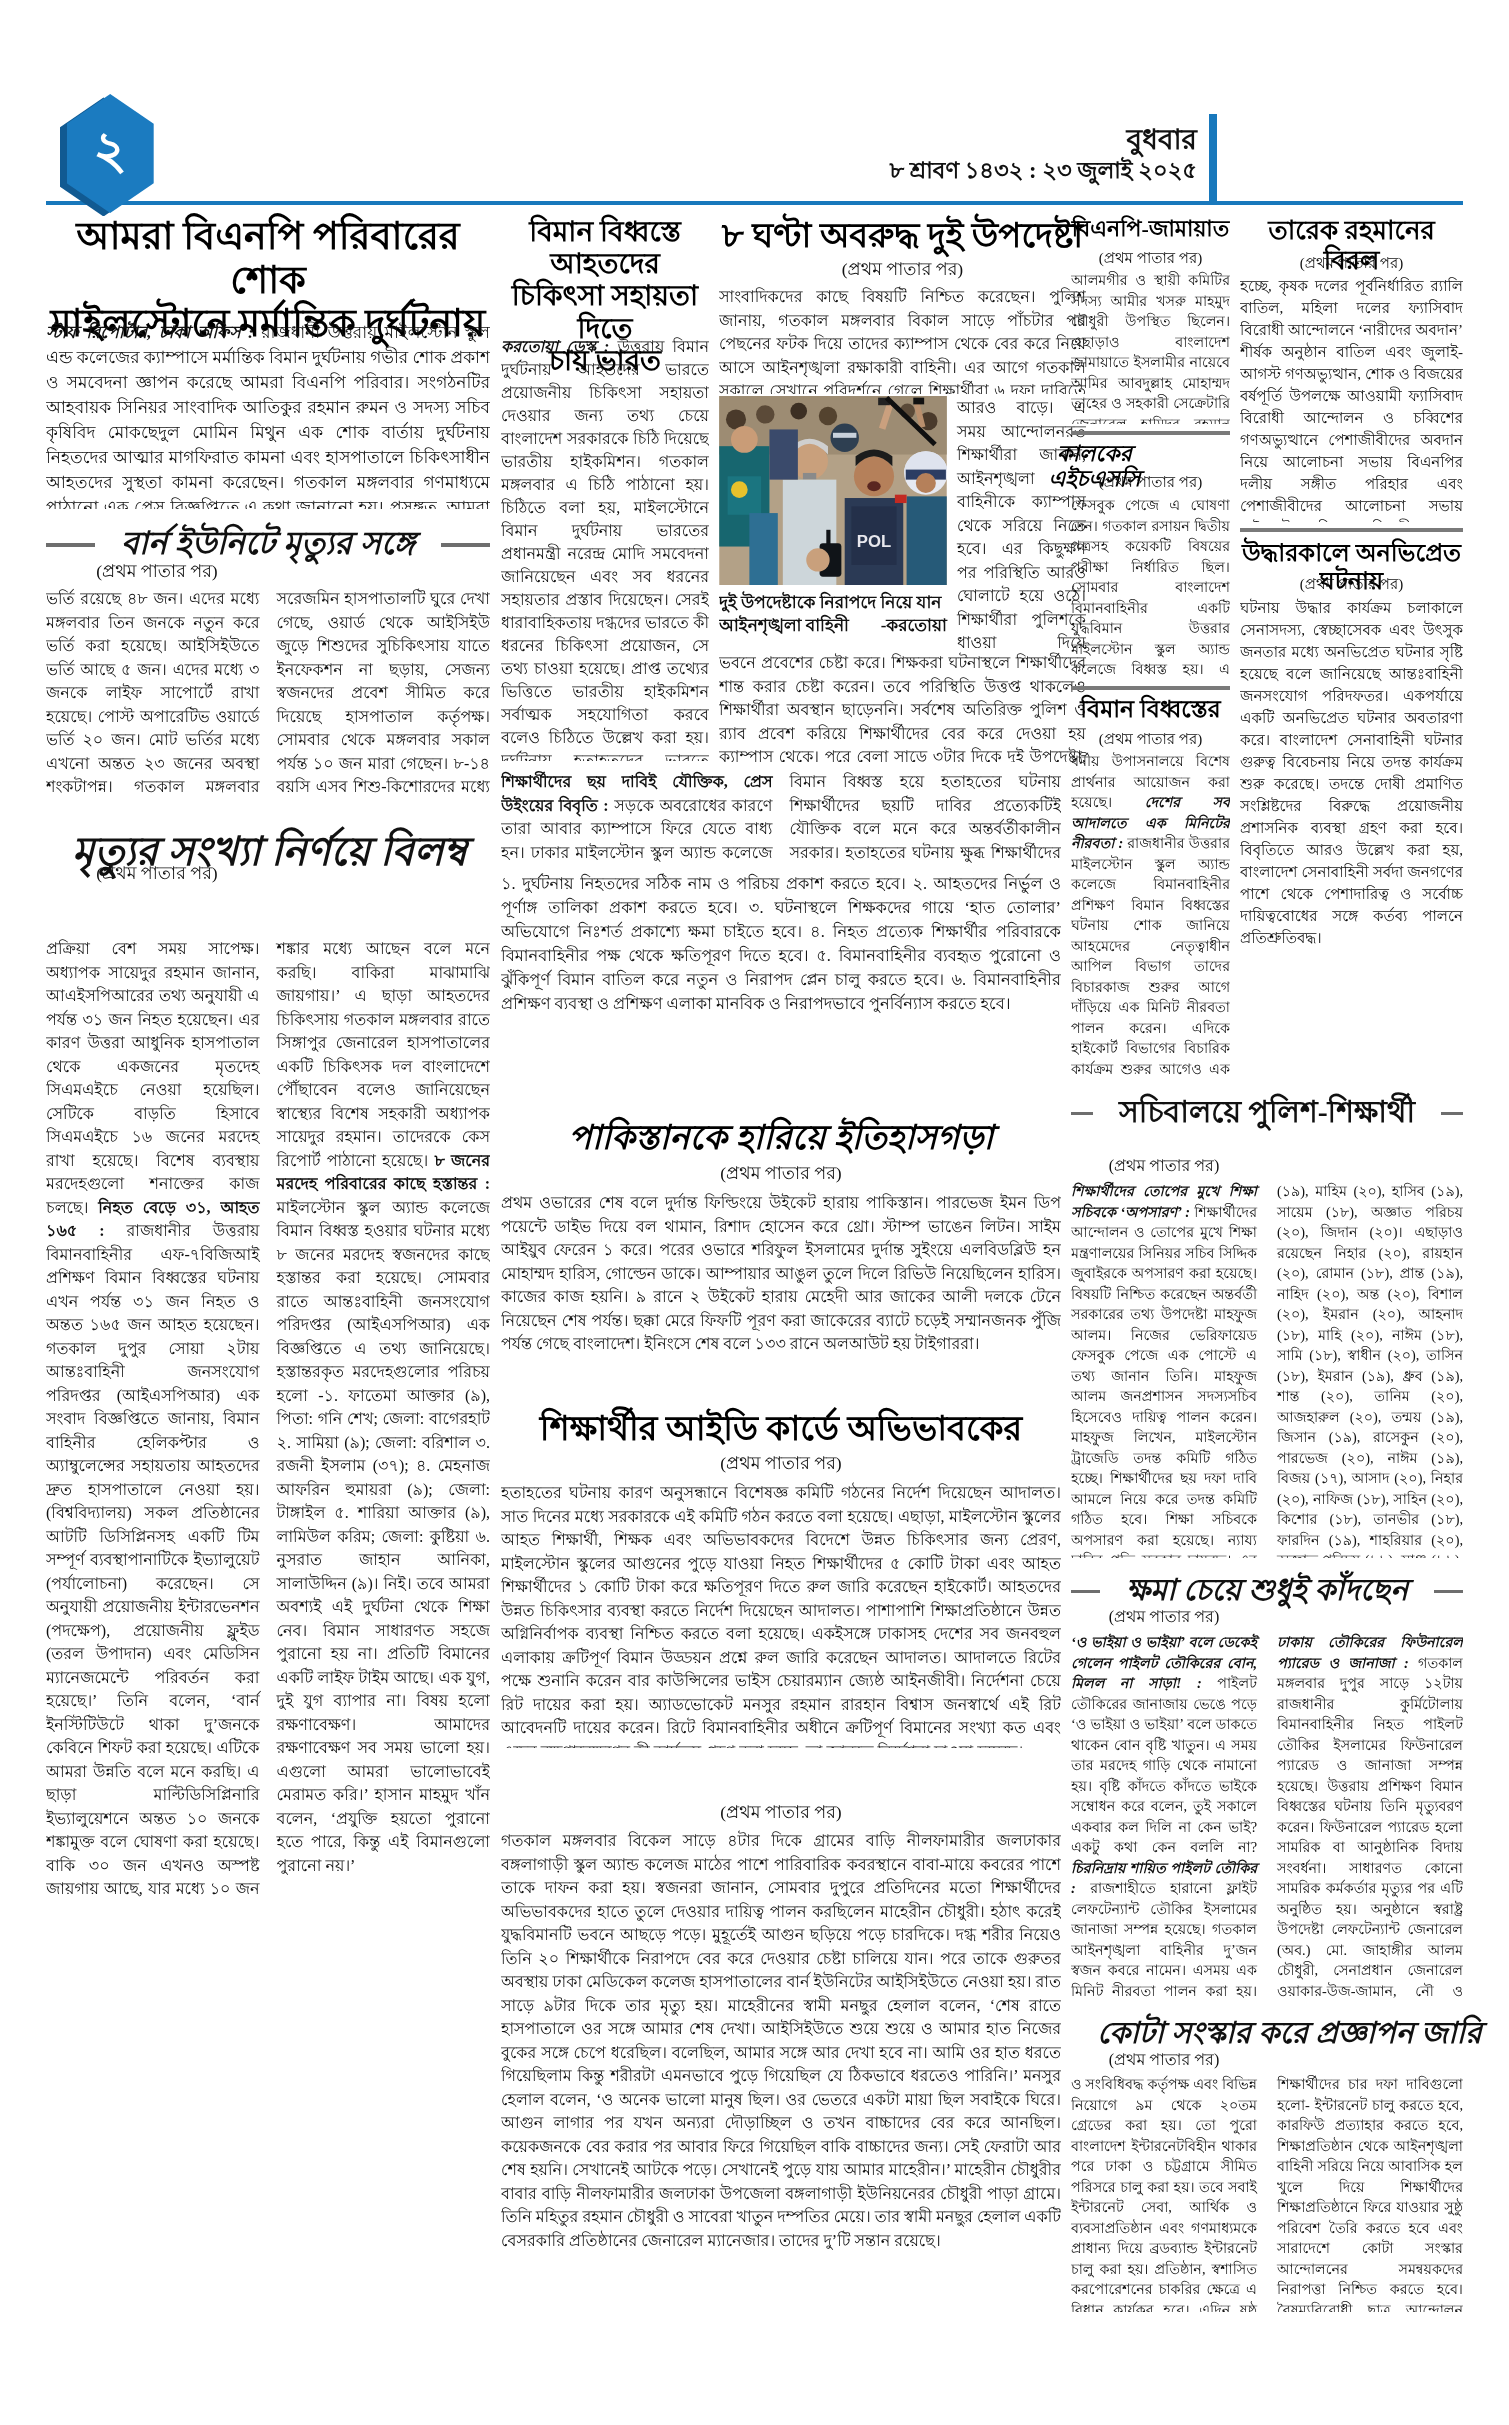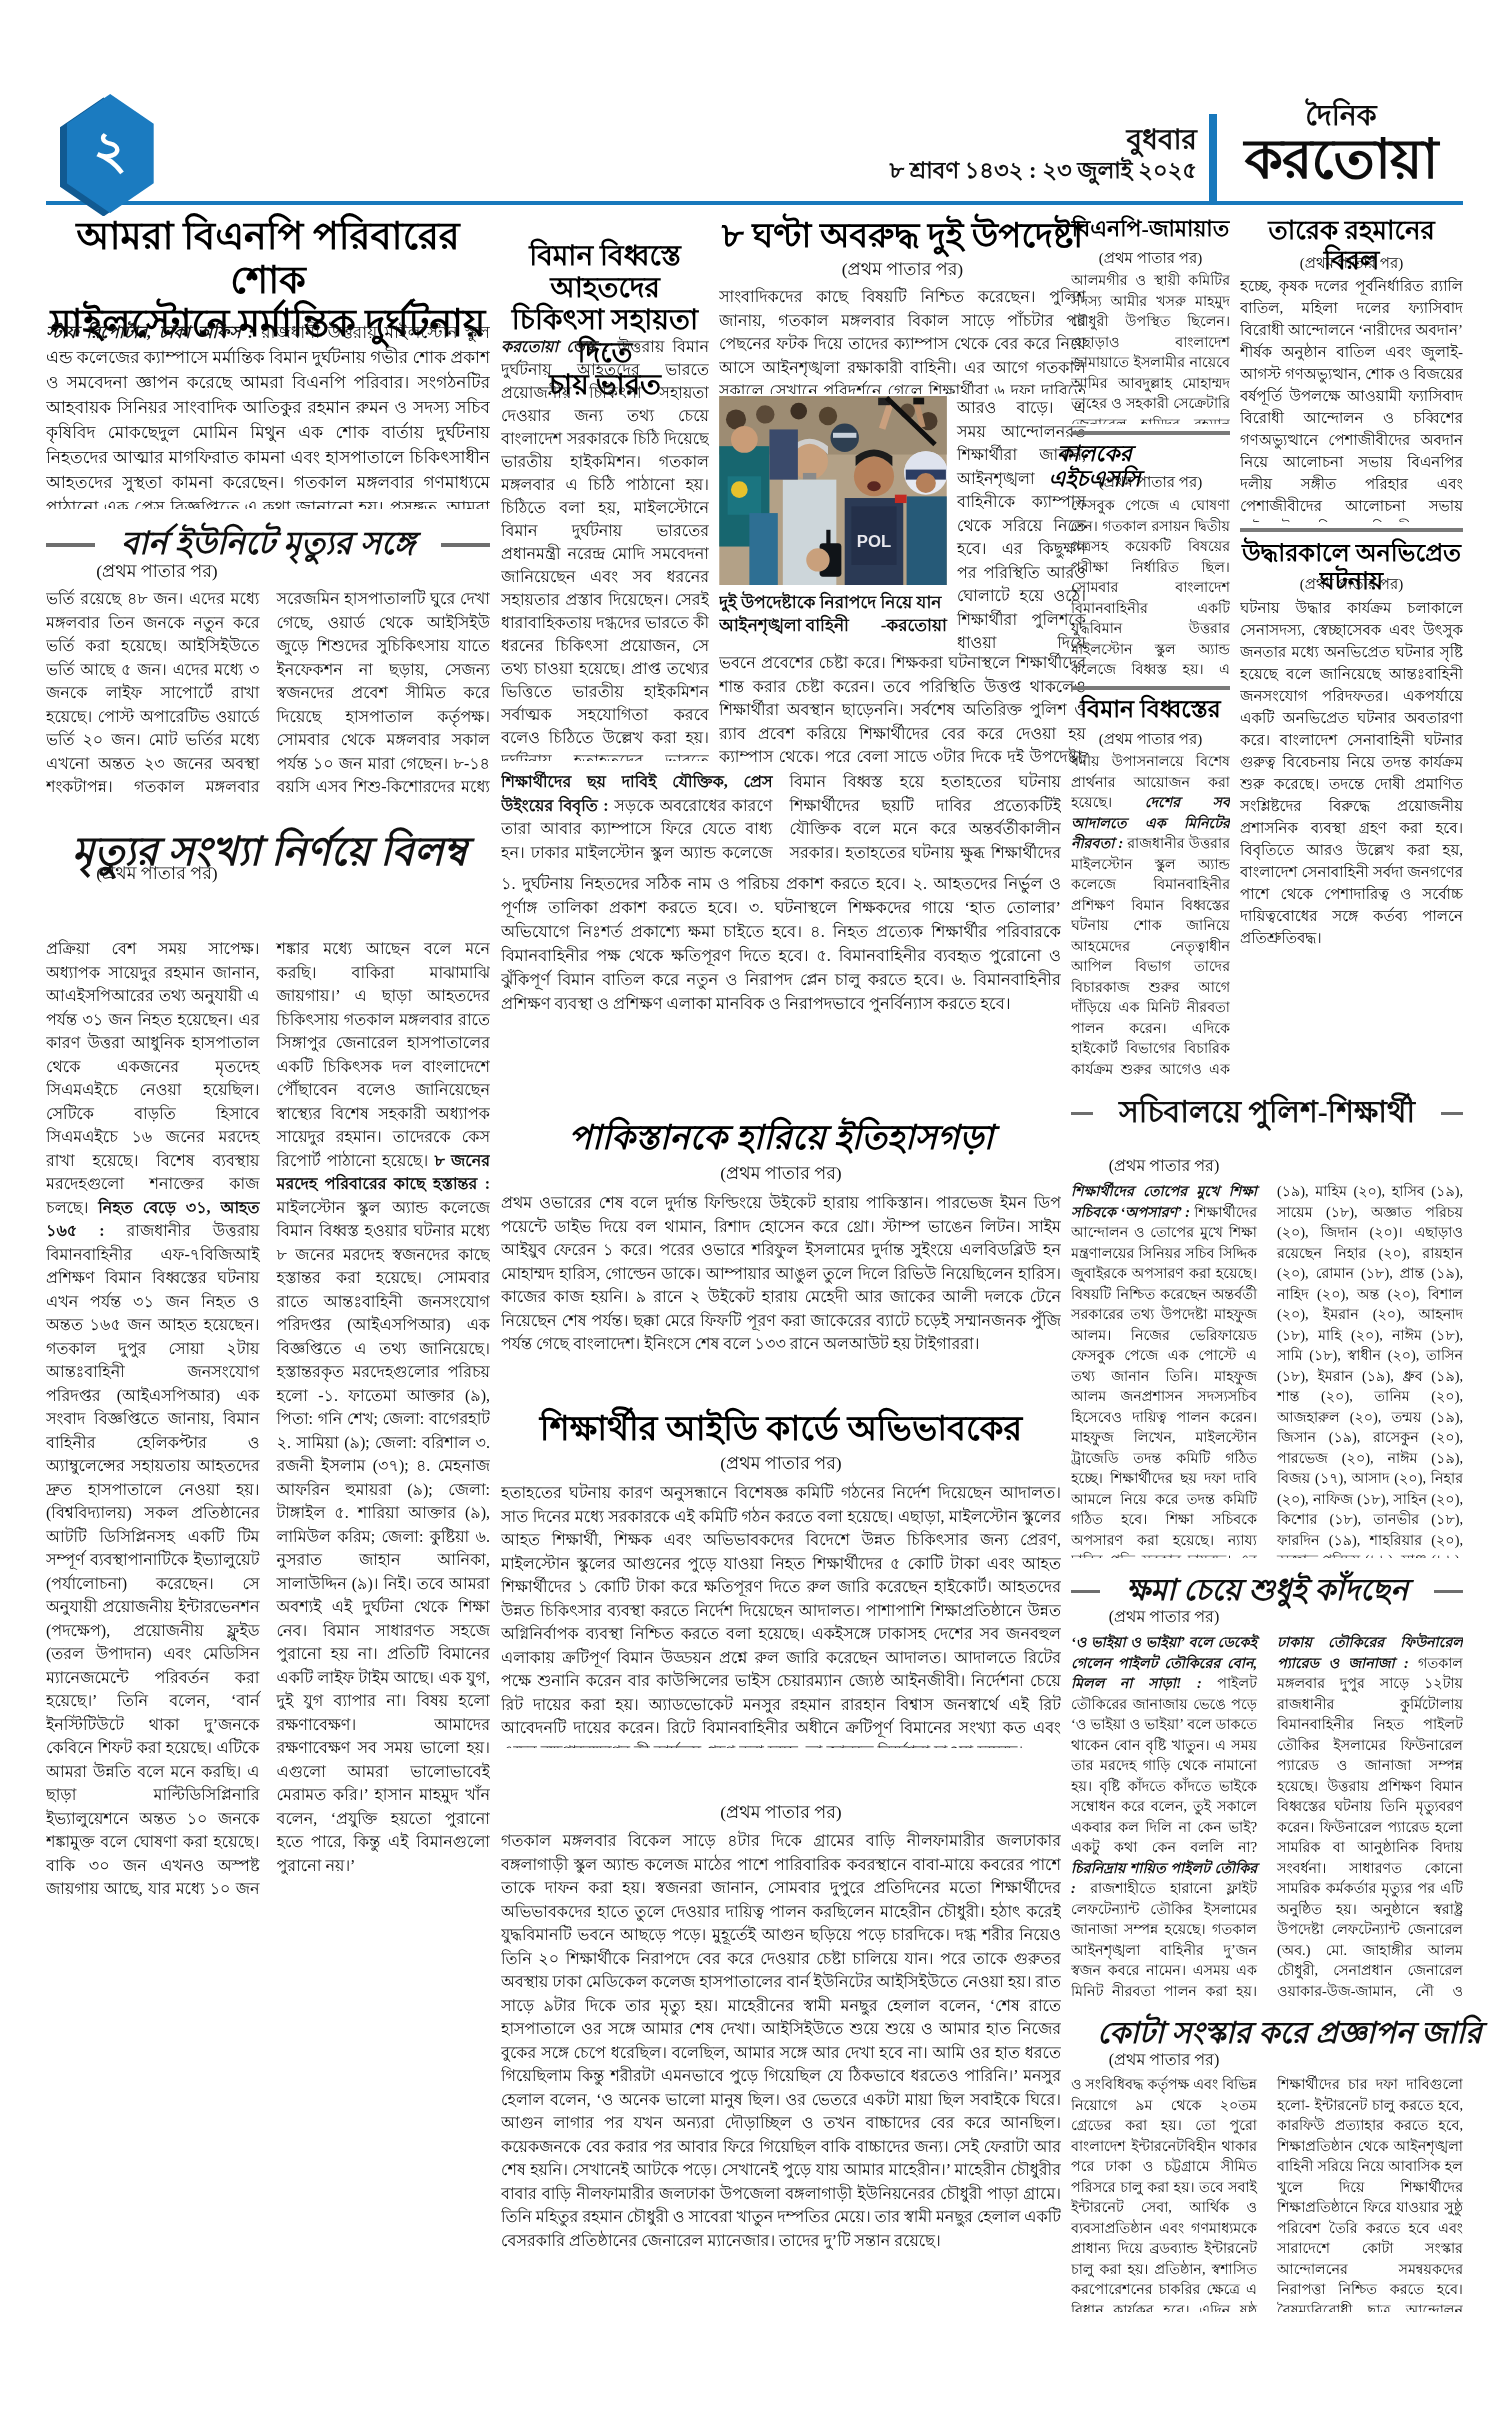--- a/index.html
+++ b/index.html
@@ -50,24 +50,20 @@
     <div class="hexfront">
       <span class="num">২</span>
     </div>
   </div>
 
   <div class="abs" id="dateline">
     <div class="day">বুধবার</div>
     <div class="date">৮ শ্রাবণ ১৪৩২ : ২৩ জুলাই ২০২৫</div>
   </div>
   <div class="abs" id="vbar"></div>
-  <div class="abs" id="logo">
-    <div class="t1">দৈনিক</div>
-    <div class="t2">করতোয়া</div>
-  </div>
   <div class="abs" id="blue-rule"></div>
 
   <div class="abs head" style="left:46px;top:215px;width:444px;font-size:38px;">
     <div>আমরা বিএনপি পরিবারের শোক</div>
     <div>মাইলস্টোনে মর্মান্তিক দুর্ঘটনায়</div>
   </div>
   <div class="abs jc body-lg clip" style="left:46px;top:320px;width:444px;height:189px;">
     <b class="bi">স্টাফ রিপোর্টার, ঢাকা অফিস :</b>
     <span>রাজধানী উত্তরায় মাইলস্টোন স্কুল এন্ড কলেজের ক্যাম্পাসে মর্মান্তিক বিমান দুর্ঘটনায় গভীর শোক প্রকাশ ও সমবেদনা জ্ঞাপন করেছে আমরা বিএনপি পরিবার। সংগঠনটির আহবায়ক সিনিয়র সাংবাদিক আতিকুর রহমান রুমন ও সদস্য সচিব কৃষিবিদ মোকছেদুল মোমিন মিথুন এক শোক বার্তায় দুর্ঘটনায় নিহতদের আত্মার মাগফিরাত কামনা এবং হাসপাতালে চিকিৎসাধীন আহতদের সুস্থতা কামনা করেছেন। গতকাল মঙ্গলবার গণমাধ্যমে পাঠানো এক প্রেস বিজ্ঞপ্তিতে এ কথা জানানো হয়। প্রসঙ্গত, আমরা বিএনপি পরিবারের প্রধান পৃষ্ঠপোষক ও বিএনপির ভারপ্রাপ্ত চেয়ারম্যান তারেক রহমানের নির্দেশনায় বিমান দুর্ঘটনার পরেই মাইলস্টোনে গিয়ে স্বেচ্ছাসেবকের কাজ শুরু করেছেন সংগঠনটির উপদেষ্টাবৃন্দ, আহবায়ক, সদস্য সচিব ও সংশ্লিষ্ট সদস্যরা।</span>
   </div>
@@ -89,21 +85,21 @@
   </div>
   <div class="abs note" style="left:46px;top:862px;width:222px;">(প্রথম পাতার পর)</div>
   <div class="abs jc body-md cols2 clip" style="left:46px;top:889px;width:444px;height:1424px;margin-top:48px;">
     <span>প্রক্রিয়া বেশ সময় সাপেক্ষ। অধ্যাপক সায়েদুর রহমান জানান, আএইসপিআরের তথ্য অনুযায়ী এ পর্যন্ত ৩১ জন নিহত হয়েছেন। এর কারণ উত্তরা আধুনিক হাসপাতাল থেকে একজনের মৃতদেহ সিএমএইচে নেওয়া হয়েছিল। সেটিকে বাড়তি হিসাবে সিএমএইচে ১৬ জনের মরদেহ রাখা হয়েছে। বিশেষ ব্যবস্থায় মরদেহগুলো শনাক্তের কাজ চলছে। </span>
     <b>নিহত বেড়ে ৩১, আহত ১৬৫ : </b>
     <span>রাজধানীর উত্তরায় বিমানবাহিনীর এফ-৭বিজিআই প্রশিক্ষণ বিমান বিধ্বস্তের ঘটনায় এখন পর্যন্ত ৩১ জন নিহত ও অন্তত ১৬৫ জন আহত হয়েছেন। গতকাল দুপুর সোয়া ২টায় আন্তঃবাহিনী জনসংযোগ পরিদপ্তর (আইএসপিআর) এক সংবাদ বিজ্ঞপ্তিতে জানায়, বিমান বাহিনীর হেলিকপ্টার ও অ্যাম্বুলেন্সের সহায়তায় আহতদের দ্রুত হাসপাতালে নেওয়া হয়। (বিশ্ববিদ্যালয়) সকল প্রতিষ্ঠানের আটটি ডিসিপ্লিনসহ একটি টিম সম্পূর্ণ ব্যবস্থাপানাটিকে ইভ্যালুয়েট (পর্যালোচনা) করেছেন। সে অনুযায়ী প্রয়োজনীয় ইন্টারভেনশন (পদক্ষেপ), প্রয়োজনীয় ফ্লুইড (তরল উপাদান) এবং মেডিসিন ম্যানেজমেন্টে পরিবর্তন করা হয়েছে।’ তিনি বলেন, ‘বার্ন ইনস্টিটিউটে থাকা দু’জনকে কেবিনে শিফট করা হয়েছে। এটিকে আমরা উন্নতি বলে মনে করছি। এ ছাড়া মাল্টিডিসিপ্লিনারি ইভ্যালুয়েশনে অন্তত ১০ জনকে শঙ্কামুক্ত বলে ঘোষণা করা হয়েছে। বাকি ৩০ জন এখনও অস্পষ্ট জায়গায় আছে, যার মধ্যে ১০ জন শঙ্কার মধ্যে আছেন বলে মনে করছি। বাকিরা মাঝামাঝি জায়গায়।’ এ ছাড়া আহতদের চিকিৎসায় গতকাল মঙ্গলবার রাতে সিঙ্গাপুর জেনারেল হাসপাতালের একটি চিকিৎসক দল বাংলাদেশে পৌঁছাবেন বলেও জানিয়েছেন স্বাস্থ্যের বিশেষ সহকারী অধ্যাপক সায়েদুর রহমান। তাদেরকে কেস রিপোর্ট পাঠানো হয়েছে। </span>
     <b>৮ জনের মরদেহ পরিবারের কাছে হস্তান্তর : </b>
     <span>মাইলস্টোন স্কুল অ্যান্ড কলেজে বিমান বিধ্বস্ত হওয়ার ঘটনার মধ্যে ৮ জনের মরদেহ স্বজনদের কাছে হস্তান্তর করা হয়েছে। সোমবার রাতে আন্তঃবাহিনী জনসংযোগ পরিদপ্তর (আইএসপিআর) এক বিজ্ঞপ্তিতে এ তথ্য জানিয়েছে। হস্তান্তরকৃত মরদেহগুলোর পরিচয় হলো -১. ফাতেমা আক্তার (৯), পিতা: গনি শেখ; জেলা: বাগেরহাট ২. সামিয়া (৯); জেলা: বরিশাল ৩. রজনী ইসলাম (৩৭); ৪. মেহনাজ আফরিন হুমায়রা (৯); জেলা: টাঙ্গাইল ৫. শারিয়া আক্তার (৯), লামিউল করিম; জেলা: কুষ্টিয়া ৬. নুসরাত জাহান আনিকা, সালাউদ্দিন (৯)। নিই। তবে আমরা অবশ্যই এই দুর্ঘটনা থেকে শিক্ষা নেব। বিমান সাধারণত সহজে পুরানো হয় না। প্রতিটি বিমানের একটি লাইফ টাইম আছে। এক যুগ, দুই যুগ ব্যাপার না। বিষয় হলো রক্ষণাবেক্ষণ। আমাদের রক্ষণাবেক্ষণ সব সময় ভালো হয়। এগুলো আমরা ভালোভাবেই মেরামত করি।’ হাসান মাহমুদ খাঁন বলেন, ‘প্রযুক্তি হয়তো পুরানো হতে পারে, কিন্তু এই বিমানগুলো পুরানো নয়।’</span>
   </div>
 
-  <div class="abs head" style="left:501px;top:216px;width:208px;font-size:28px;margin-top:24px;">
+  <div class="abs head" style="left:501px;top:216px;width:208px;font-size:28px;">
     <div>বিমান বিধ্বস্তে আহতদের</div>
     <div>চিকিৎসা সহায়তা দিতে</div>
     <div>চায় ভারত</div>
   </div>
   <div class="abs jc clip" style="left:501px;top:335px;width:208px;height:426px;font-size:16px;line-height:23px;">
     <b class="bi">করতোয়া ডেস্ক :</b>
     <span>উত্তরায় বিমান দুর্ঘটনায় আহতদের ভারতে প্রয়োজনীয় চিকিৎসা সহায়তা দেওয়ার জন্য তথ্য চেয়ে বাংলাদেশ সরকারকে চিঠি দিয়েছে ভারতীয় হাইকমিশন। গতকাল মঙ্গলবার এ চিঠি পাঠানো হয়। চিঠিতে বলা হয়, মাইলস্টোনে বিমান দুর্ঘটনায় ভারতের প্রধানমন্ত্রী নরেন্দ্র মোদি সমবেদনা জানিয়েছেন এবং সব ধরনের সহায়তার প্রস্তাব দিয়েছেন। সেরই ধারাবাহিকতায় দগ্ধদের ভারতে কী ধরনের চিকিৎসা প্রয়োজন, সে তথ্য চাওয়া হয়েছে। প্রাপ্ত তথ্যের ভিত্তিতে ভারতীয় হাইকমিশন সর্বাত্মক সহযোগিতা করবে বলেও চিঠিতে উল্লেখ করা হয়। দুর্ঘটনায় হতাহতদের ভারতে জরুরি চিকিৎসাসেবা প্রদানের বিষয়ে তথ্য চাওয়া হয়েছে। এর ভিত্তিতে ভারতীয় হাইকমিশন সহযোগিতা করবে বলে চিঠিতে উল্লেখ করা হয়।</span>
   </div>
 
   <div class="abs head" style="left:719px;top:216px;width:367px;font-size:34px;">৮ ঘণ্টা অবরুদ্ধ দুই উপদেষ্টা</div>

